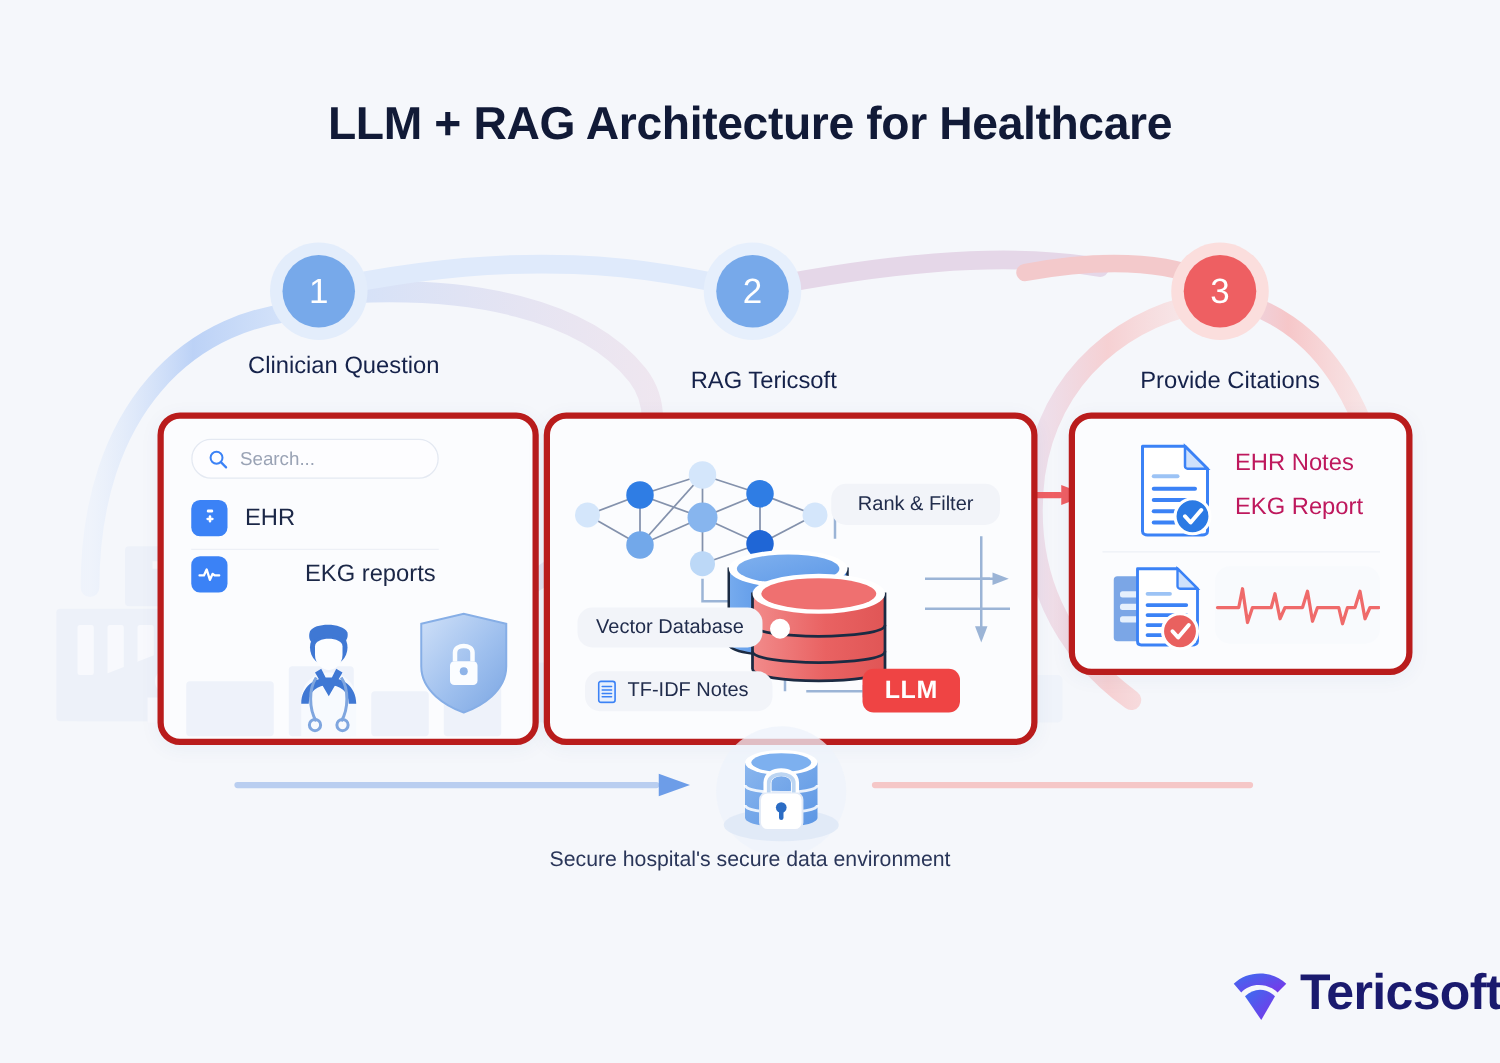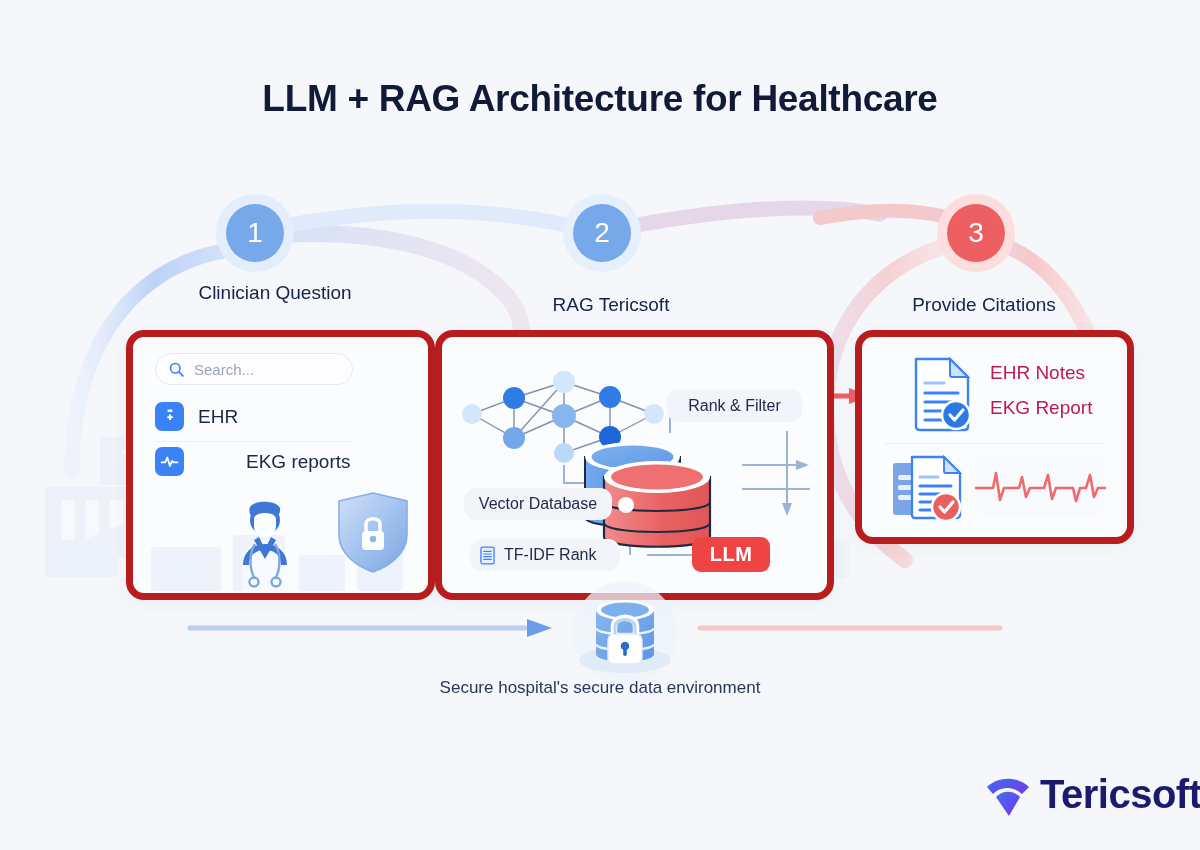--- a/index.html
+++ b/index.html
@@ -54,21 +54,21 @@
     text-align: center;
     font-size: 19px;
     color: #15224a;
     width: 320px;
   }
 
   
   .card {
     position: absolute;
     background: #fbfcfe;
-    border: 7px solid #b91c1c;
+    border: 5px solid #b91c1c;
     border-radius: 18px;
     box-shadow: 0 3px 16px rgba(40,70,130,0.05);
   }
   .card-inner { position: absolute; inset: 0; }
 
   
   .search-box {
     position: absolute;
     left: 22px; top: 16px;
     width: 198px; height: 32px;
@@ -429,21 +429,21 @@
       <div class="pill icon-pill" style="left:28px; top:202px; width:150px; height:32px;">
         <svg width="15" height="19" viewBox="0 0 16 20">
           <rect x="1" y="1" width="14" height="18" rx="2" fill="#e8f0fd" stroke="#3b82f6" stroke-width="1.4"></rect>
           <g stroke="#3b82f6" stroke-width="1.3" stroke-linecap="round">
             <line x1="4" y1="5.5" x2="12" y2="5.5"></line>
             <line x1="4" y1="8.4" x2="12" y2="8.4"></line>
             <line x1="4" y1="11.3" x2="12" y2="11.3"></line>
             <line x1="4" y1="14.2" x2="12" y2="14.2"></line>
           </g>
         </svg>
-        <span class="pill-txt">TF-IDF Rank</span>
+        <span class="pill-txt">TF-IDF Notes</span>
       </div>
 
       <div class="llm-btn" style="left:250px; top:200px; width:78px; height:35px;">
         <span>LLM</span>
       </div>
     </div>
   </div>
 
   <div class="card" style="left:855px; top:330px; width:265px; height:200px; overflow:hidden;">
     <div class="card-inner">

